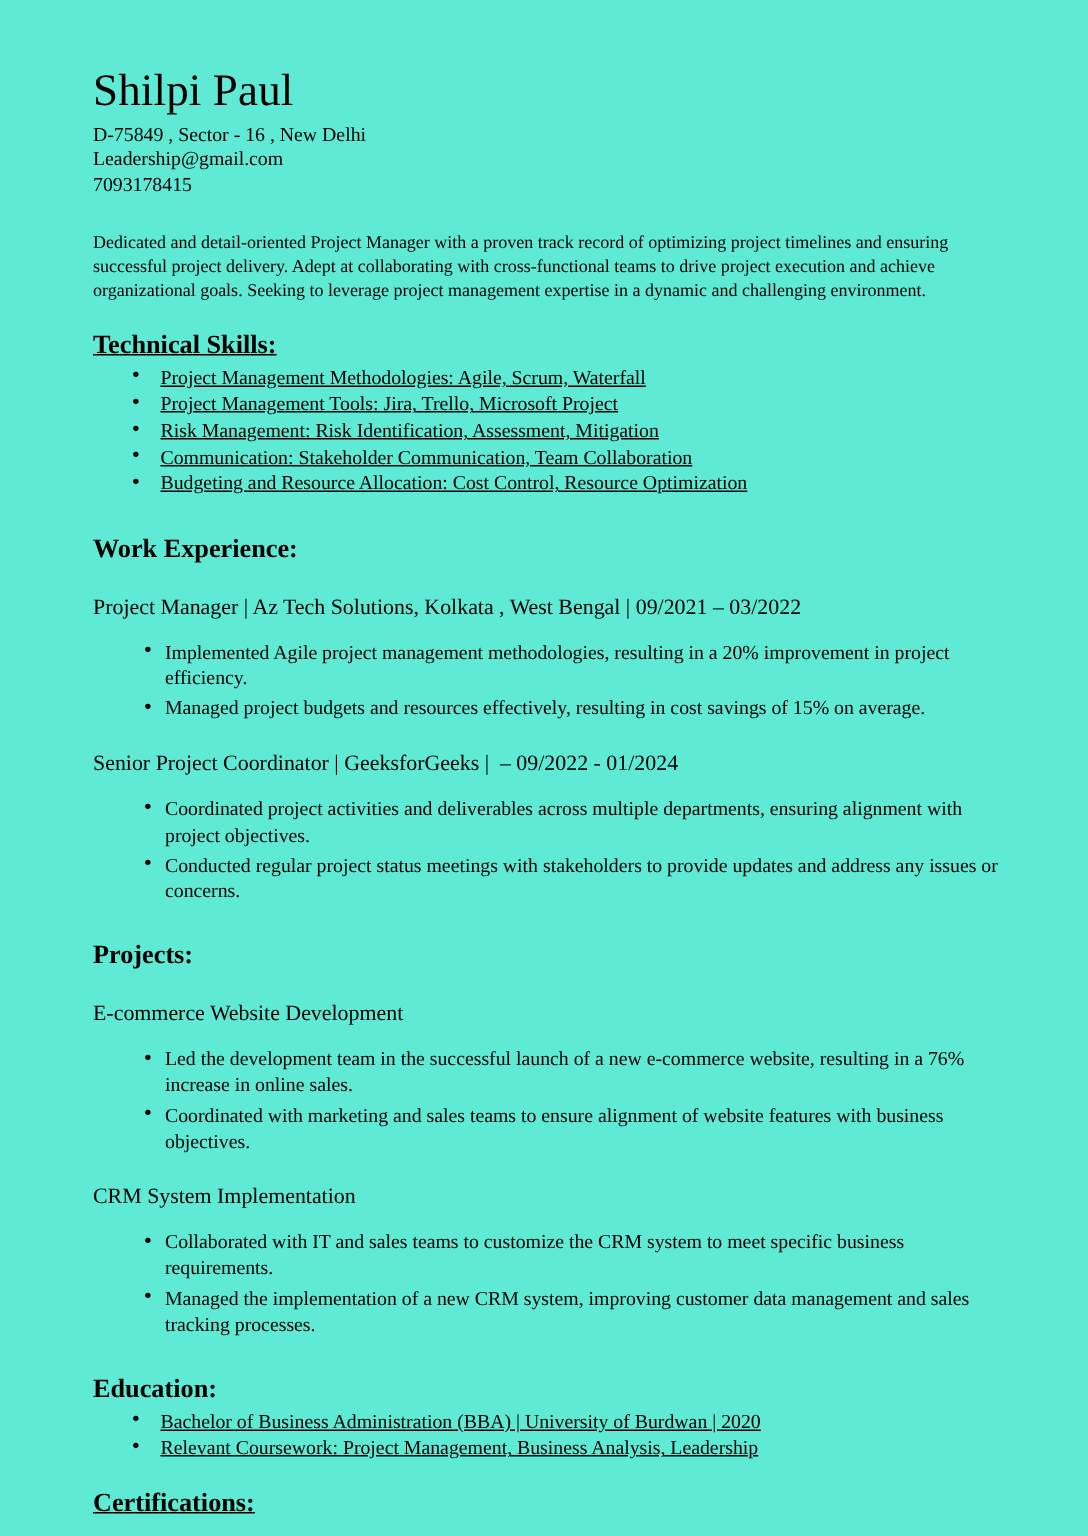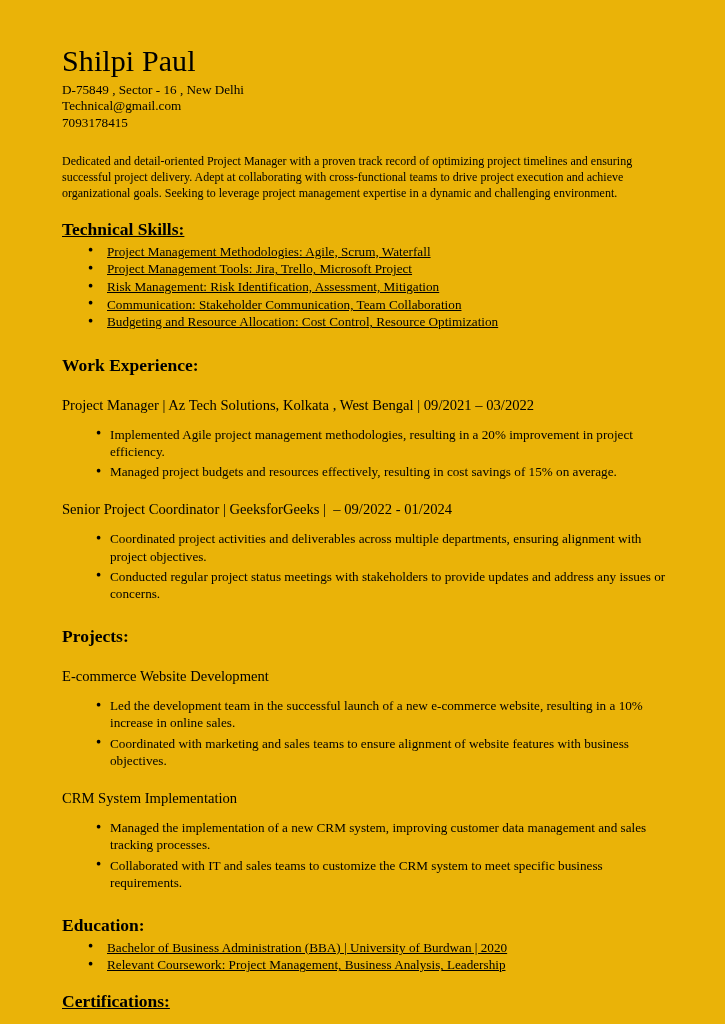--- a/index.html
+++ b/index.html
@@ -10,21 +10,21 @@
   body {
     width: 725px;
     height: 1024px;
     font-family: "Liberation Serif", "DejaVu Serif", serif;
     color: #000000;
     overflow: hidden;
   }
   .page {
     width: 725px;
     height: 1024px;
-    background: #eab308;
+    background: #5eead4;
     box-sizing: border-box;
     padding: 44px 50px 0 62px;
     position: relative;
   }
 
   
   .name {
     font-size: 30px;
     font-weight: normal;
     line-height: 1.12;
@@ -106,21 +106,21 @@
   .entry-block { margin-bottom: 0; }
 </style>
 </head>
 <body>
 
 <div class="page">
 
   <div>
     <h1 class="name">Shilpi Paul</h1>
     <p class="contact-line">D-75849 , Sector - 16 , New Delhi</p>
-    <p class="contact-line">Technical@gmail.com</p>
+    <p class="contact-line">Leadership@gmail.com</p>
     <p class="contact-line">7093178415</p>
   </div>
 
   <p class="summary">Dedicated and detail-oriented Project Manager with a proven track record of optimizing project timelines and ensuring successful project delivery. Adept at collaborating with cross-functional teams to drive project execution and achieve organizational goals. Seeking to leverage project management expertise in a dynamic and challenging environment.</p>
 
   <h2 class="section-heading sec-tight">Technical Skills:</h2>
   <ul class="list-tight">
     <li>Project Management Methodologies: Agile, Scrum, Waterfall</li>
     <li>Project Management Tools: Jira, Trello, Microsoft Project</li>
     <li>Risk Management: Risk Identification, Assessment, Mitigation</li>
@@ -144,30 +144,30 @@
       <li>Coordinated project activities and deliverables across multiple departments, ensuring alignment with project objectives.</li>
       <li>Conducted regular project status meetings with stakeholders to provide updates and address any issues or concerns.</li>
     </ul>
   </div>
 
   <h2 class="section-heading sec-loose">Projects:</h2>
 
   <div class="entry-block">
     <p class="entry-title">E-commerce Website Development</p>
     <ul class="list-wide">
-      <li>Led the development team in the successful launch of a new e-commerce website, resulting in a 10% increase in online sales.</li>
+      <li>Led the development team in the successful launch of a new e-commerce website, resulting in a 76% increase in online sales.</li>
       <li>Coordinated with marketing and sales teams to ensure alignment of website features with business objectives.</li>
     </ul>
   </div>
 
   <div class="entry-block">
     <p class="entry-title">CRM System Implementation</p>
     <ul class="list-wide">
+      <li>Collaborated with IT and sales teams to customize the CRM system to meet specific business requirements.</li>
       <li>Managed the implementation of a new CRM system, improving customer data management and sales tracking processes.</li>
-      <li>Collaborated with IT and sales teams to customize the CRM system to meet specific business requirements.</li>
     </ul>
   </div>
 
   <h2 class="section-heading sec-loose">Education:</h2>
   <ul class="list-tight">
     <li>Bachelor of Business Administration (BBA) | University of Burdwan | 2020</li>
     <li>Relevant Coursework: Project Management, Business Analysis, Leadership</li>
   </ul>
 
   <h2 class="section-heading sec-tight">Certifications:</h2>

